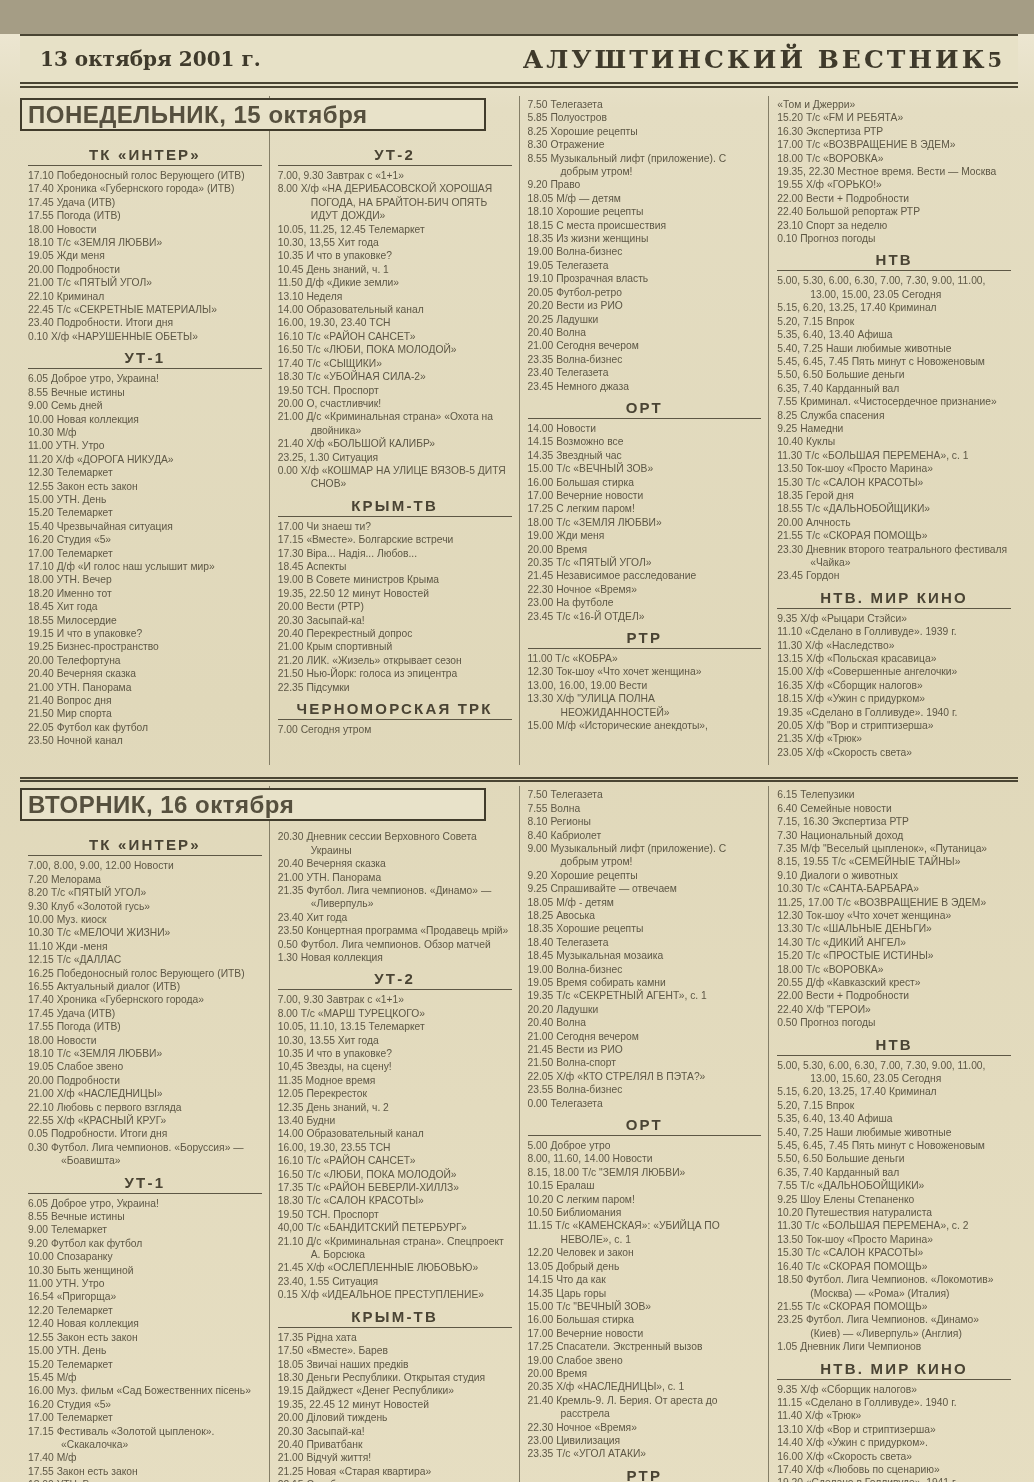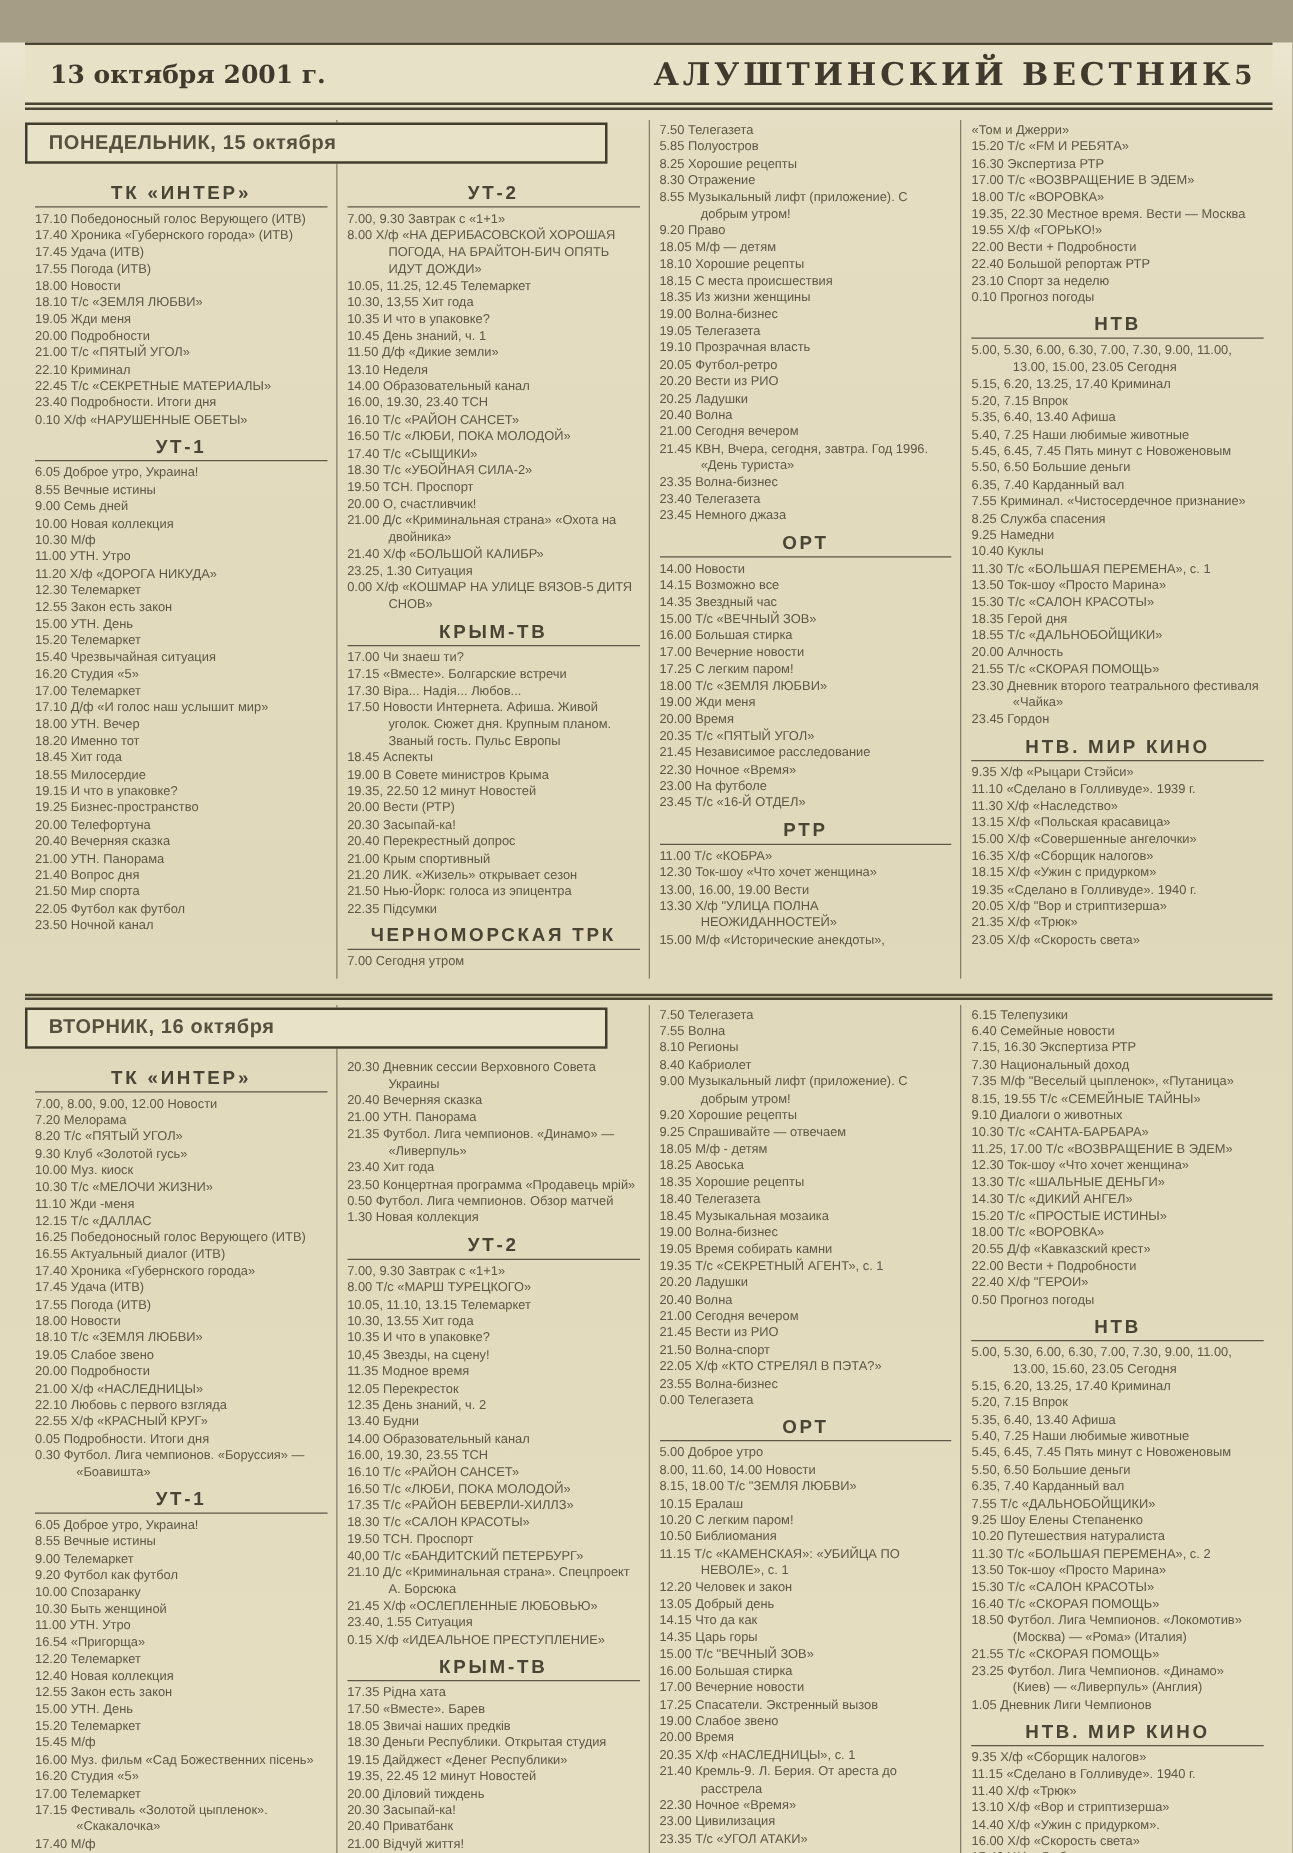--- a/index.html
+++ b/index.html
@@ -16,21 +16,21 @@
   }
   .mh-date  { font-size:20px; font-weight:bold; margin-left:20px; white-space:nowrap; }
   .mh-title { flex:1; text-align:right; font-size:25px; font-weight:bold; letter-spacing:3px; }
   .mh-page  { font-size:21px; font-weight:bold; margin-right:16px; }
 
   .section { position:relative; margin:8px 16px 0 20px; }
   .section--tue { border-top:5px double #4a4533; margin-top:12px; padding-top:4px; }
   .daybox {
     position:absolute; top:2px; left:0; width:466px; height:33px; box-sizing:border-box;
     border:2px solid #413c2c; background:#e8e2c9; display:flex; align-items:center;
-    padding-left:17px; font-size:16px; font-weight:bold; color:#56503e; letter-spacing:.5px;
+    padding-left:6px; font-size:24px; font-weight:bold; color:#56503e; letter-spacing:.5px;
   }
   .section--tue .daybox { top:6px; }
   .cols { display:flex; align-items:stretch; }
   .col  { flex:1 1 0; min-width:0; padding:2px 7px 6px 8px; }
   .col + .col { border-left:1px solid #847e67; }
   .col.pad-top { padding-top:44px; }
 
   .ch {
     font-weight:bold; text-align:center; font-size:15px; letter-spacing:2.2px;
     color:#4a4434; padding:4px 0 2px; border-bottom:1px solid #5d5745;
@@ -115,21 +115,20 @@
             <div class="it">19.50 ТСН. Проспорт</div>
             <div class="it">20.00 О, счастливчик!</div>
             <div class="it">21.00 Д/с «Криминальная страна» «Охота на двойника»</div>
             <div class="it">21.40 Х/ф «БОЛЬШОЙ КАЛИБР»</div>
             <div class="it">23.25, 1.30 Ситуация</div>
             <div class="it">0.00 Х/ф «КОШМАР НА УЛИЦЕ ВЯЗОВ-5 ДИТЯ СНОВ»</div>
             <div class="ch">КРЫМ-ТВ</div>
             <div class="it">17.00 Чи знаеш ти?</div>
             <div class="it">17.15 «Вместе». Болгарские встречи</div>
             <div class="it">17.30 Віра... Надія... Любов...</div>
-            <div class="it">17.50 Новости Интернета. Афиша. Живой уголок. Сюжет дня. Крупным планом. Званый гость. Пульс Европы</div>
             <div class="it">18.45 Аспекты</div>
             <div class="it">19.00 В Совете министров Крыма</div>
             <div class="it">19.35, 22.50 12 минут Новостей</div>
             <div class="it">20.00 Вести (РТР)</div>
             <div class="it">20.30 Засыпай-ка!</div>
             <div class="it">20.40 Перекрестный допрос</div>
             <div class="it">21.00 Крым спортивный</div>
             <div class="it">21.20 ЛИК. «Жизель» открывает сезон</div>
             <div class="it">21.50 Нью-Йорк: голоса из эпицентра</div>
             <div class="it">22.35 Підсумки</div>
@@ -148,21 +147,20 @@
             <div class="it">18.15 С места происшествия</div>
             <div class="it">18.35 Из жизни женщины</div>
             <div class="it">19.00 Волна-бизнес</div>
             <div class="it">19.05 Телегазета</div>
             <div class="it">19.10 Прозрачная власть</div>
             <div class="it">20.05 Футбол-ретро</div>
             <div class="it">20.20 Вести из РИО</div>
             <div class="it">20.25 Ладушки</div>
             <div class="it">20.40 Волна</div>
             <div class="it">21.00 Сегодня вечером</div>
-            <div class="it">21.45 КВН, Вчера, сегодня, завтра. Год 1996. «День туриста»</div>
             <div class="it">23.35 Волна-бизнес</div>
             <div class="it">23.40 Телегазета</div>
             <div class="it">23.45 Немного джаза</div>
             <div class="ch">ОРТ</div>
             <div class="it">14.00 Новости</div>
             <div class="it">14.15 Возможно все</div>
             <div class="it">14.35 Звездный час</div>
             <div class="it">15.00 Т/с «ВЕЧНЫЙ ЗОВ»</div>
             <div class="it">16.00 Большая стирка</div>
             <div class="it">17.00 Вечерние новости</div>

